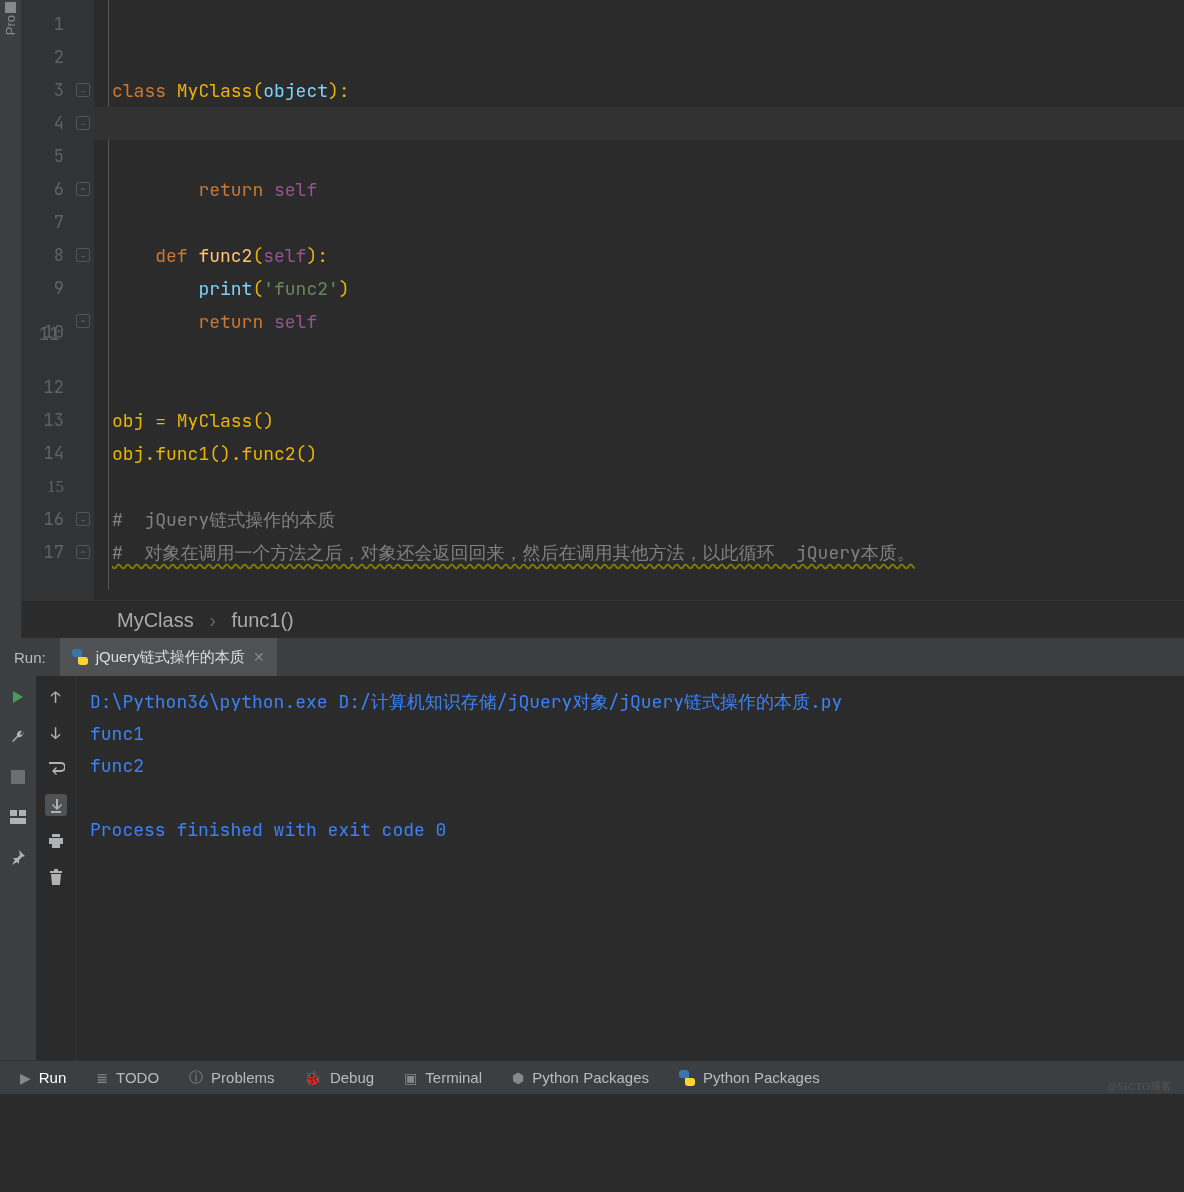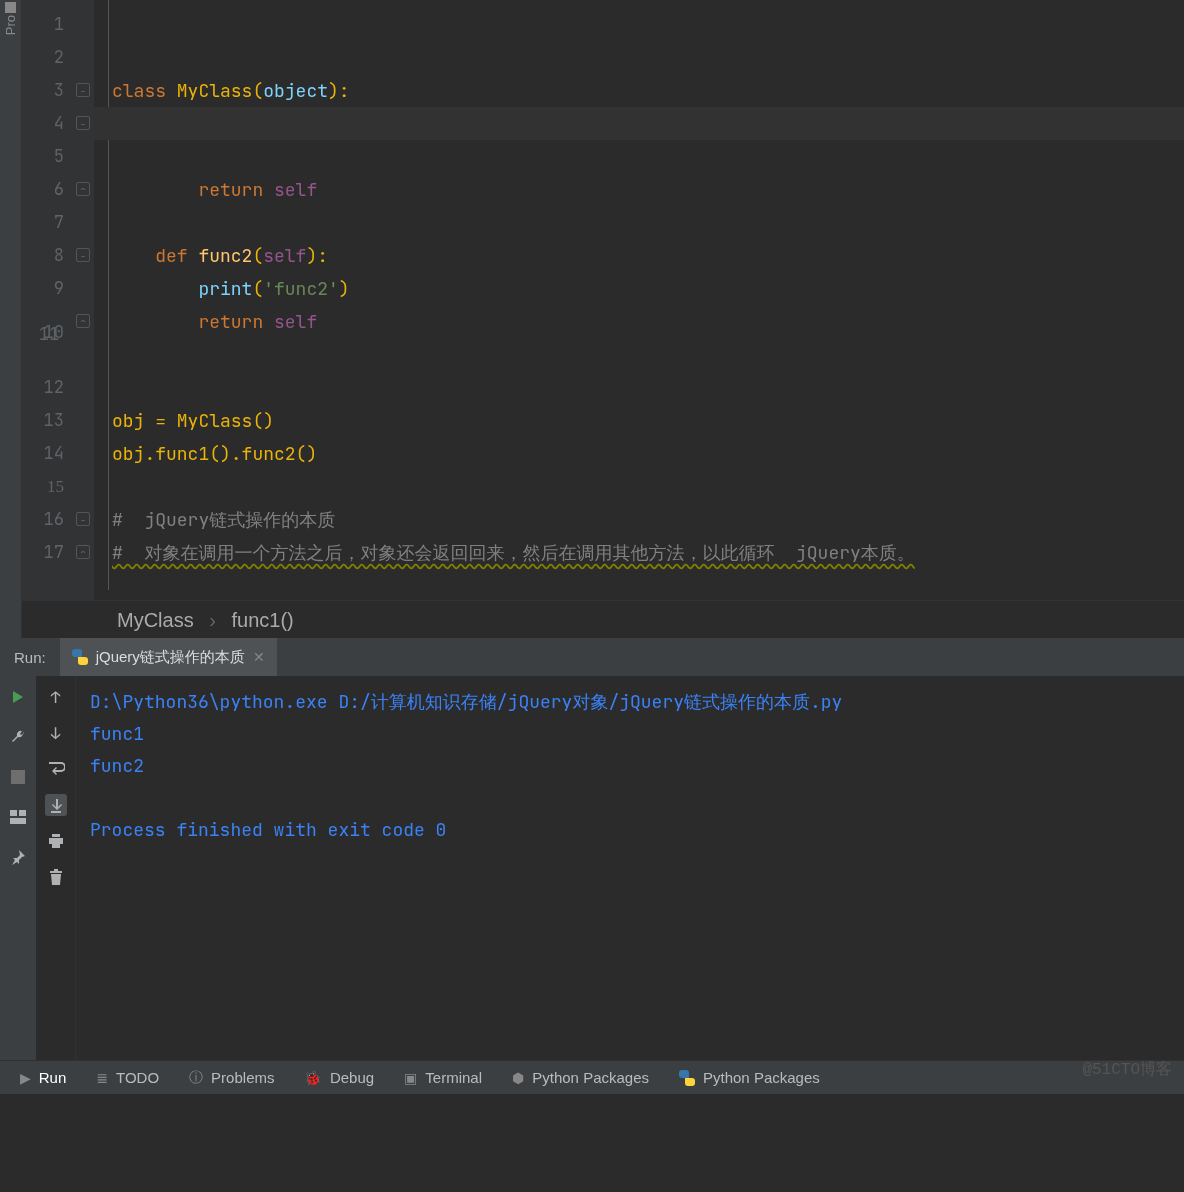--- a/index.html
+++ b/index.html
@@ -51,21 +51,21 @@
 .run-toolbar-2 { position:absolute; left:36px; top:0; width:40px; height:100%; background:#2b2b2b; display:flex; flex-direction:column; align-items:center; padding-top:10px; gap:14px; border-right:1px solid #323232; }
 .tb-icon { width:22px; height:22px; display:flex; align-items:center; justify-content:center; color:#afb1b3; font-size:16px; cursor:pointer; }
 .tb-icon.green { color:#499c54; }
 .tb-icon.boxed { background:#4e5254; border-radius:3px; padding:3px; }
 .console { position:absolute; left:90px; top:10px; right:10px; font-size:18px; line-height:32px; white-space:pre; color:#3b82f6; }
 
 .bottom-bar { position:absolute; left:0; bottom:98px; right:0; height:34px; background:#3c3f41; border-top:1px solid #323232; display:flex; align-items:center; font-family:"Segoe UI",sans-serif; font-size:15px; color:#bbb; padding-left:20px; gap:30px; }
 .bottom-bar .item { display:flex; align-items:center; gap:8px; cursor:pointer; }
 .bottom-bar .item.active { color:#fff; }
 .bottom-bar .ico { font-size:14px; color:#888; }
-.watermark { position:absolute; right:12px; bottom:112px; font-size:16px; color:#555; font-family:Liberation Mono, monospace; }
+.watermark { position:absolute; right:12px; bottom:98px; font-size:11px; color:#555; font-family:Liberation Serif, serif; }
 
 svg { display:block; }
 </style>
 </head>
 <body>
 
 <div class="top-accent"></div>
 
 <div class="left-strip">
   <div class="sq" style="top:2px"></div>

